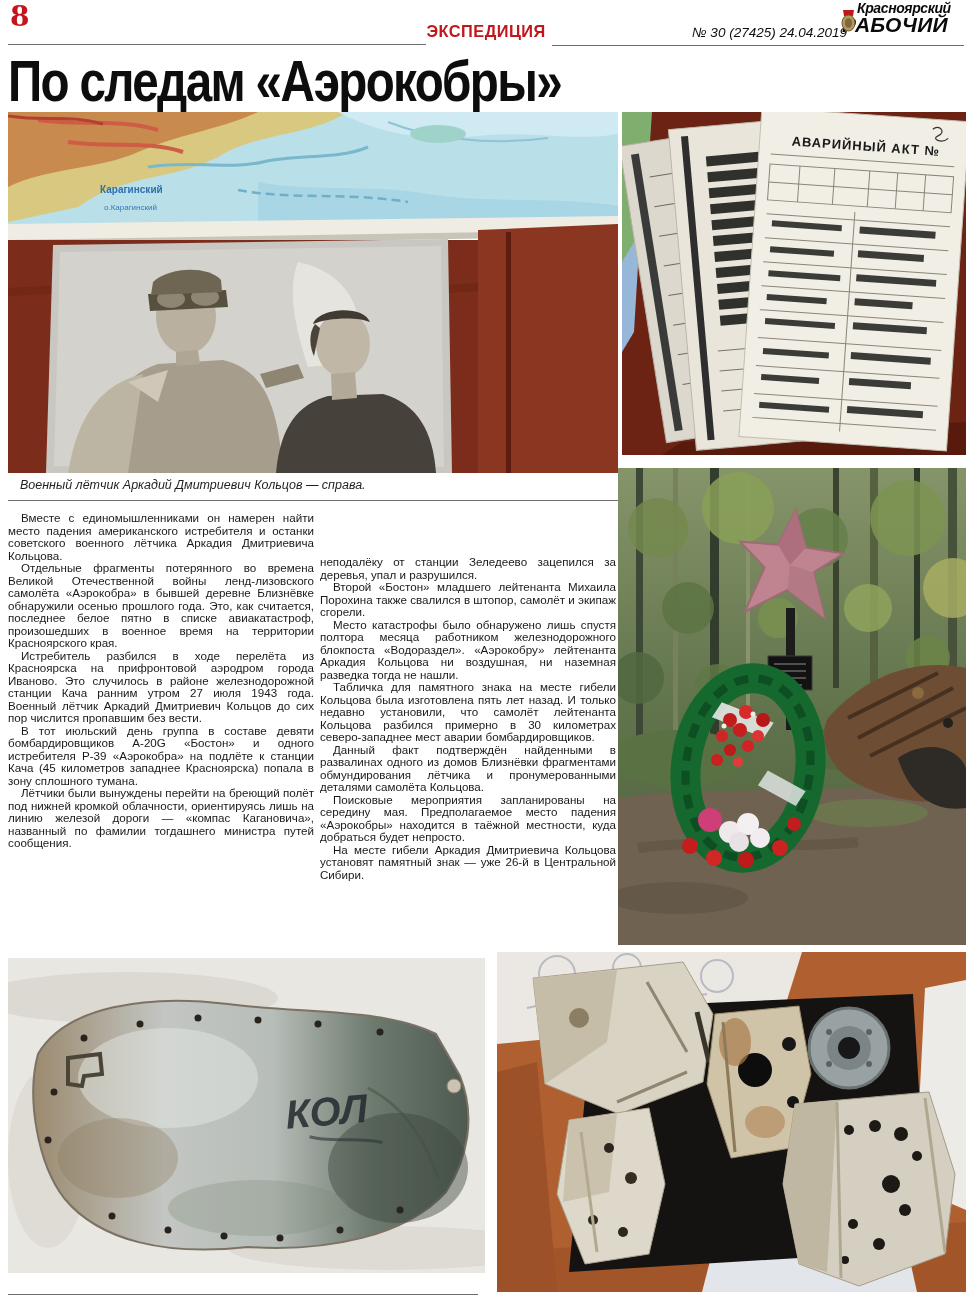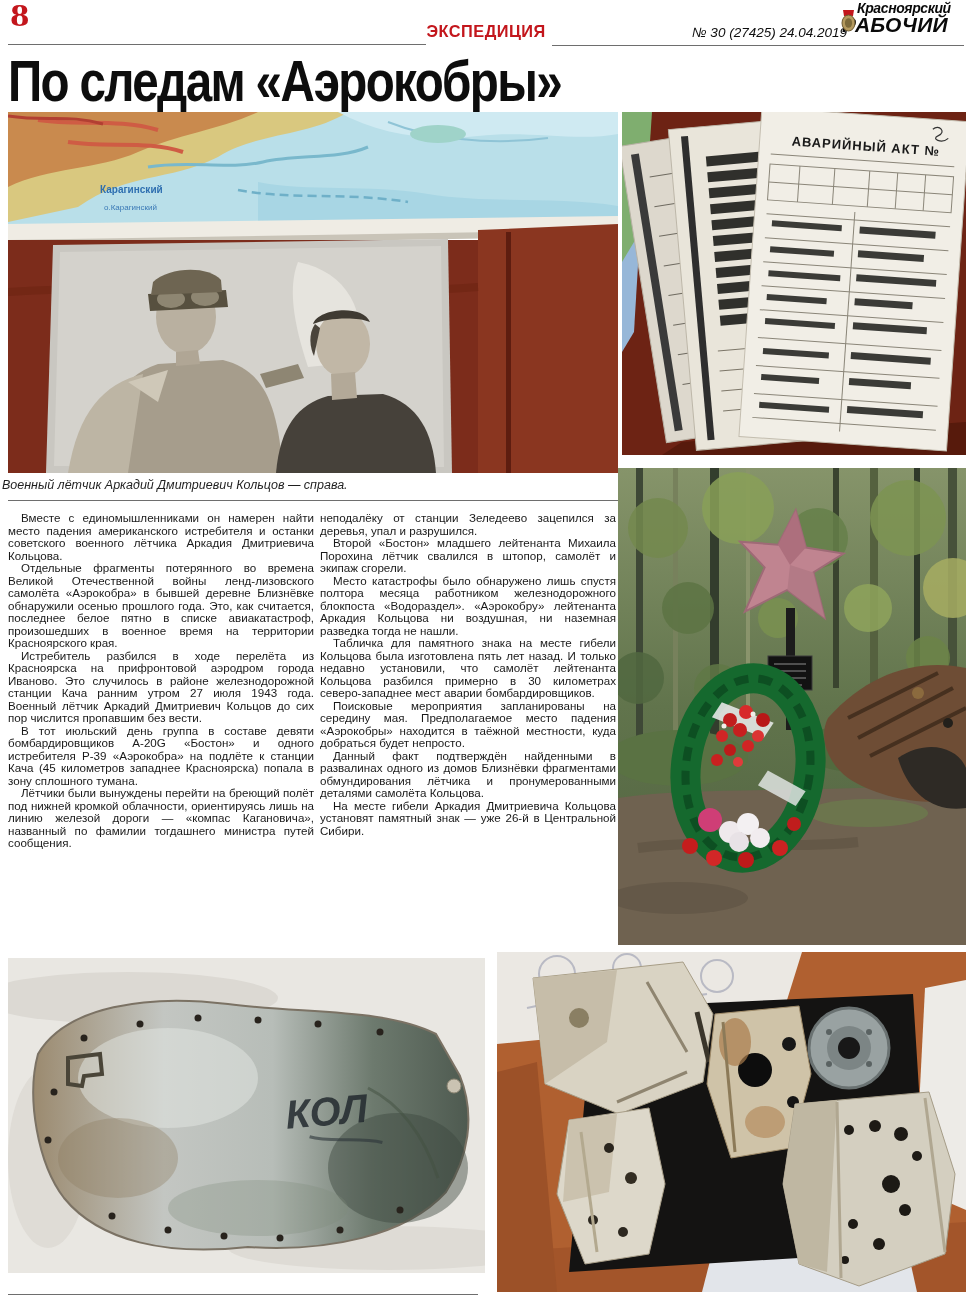--- a/index.html
+++ b/index.html
@@ -20,28 +20,28 @@
   .mast-line1{font-size:14px;font-weight:bold;font-style:italic;letter-spacing:-.4px;padding-left:15px;color:#0a0a0a;}
   .mast-line2{font-size:21px;font-weight:bold;font-style:italic;letter-spacing:.2px;margin-top:-1px;color:#0a0a0a;}
   
   .headline{left:8px;top:47px;font-size:58px;font-weight:bold;letter-spacing:-2px;color:#0d0d0d;
             transform:scaleX(.82);transform-origin:left top;white-space:nowrap;}
   
   figure{margin:0;padding:0;}
   .photo{display:block;}
   
   .caption{font-style:italic;font-size:12.5px;color:#1f1f1f;}
-  .cap1{left:2px;top:478px;width:600px;}
+  .cap1{left:20px;top:478px;width:600px;}
   .cap1-rule{left:8px;top:500px;width:630px;}
   .cap2{left:11px;top:1312px;width:470px;}
   .cap2-rule{left:8px;top:1294px;width:470px;}
   
   .col{position:absolute;top:512px;text-align:justify;font-size:11.6px;line-height:12.5px;color:#191919;}
   .col1{left:8px;width:306px;height:434px;overflow:hidden;}
-  .col2{left:320px;width:296px;height:440px;overflow:hidden;}
+  .col2{left:320px;width:296px;height:440px;overflow:hidden;margin-top:44px;}
   .col p{margin:0;text-indent:13px;}
   .col p.noind{text-indent:0;}
   .lead{font-size:13px;line-height:15.6px;font-weight:bold;font-style:italic;text-align:left;
         text-indent:0 !important;margin:0 0 9px 0 !important;color:#121212;}
 </style>
 </head>
 <body>
 
 <div class="abs page-num">8</div>
 
@@ -326,25 +326,25 @@
   <p>Вместе с единомышленниками он намерен найти место падения американского истребителя и останки советского военного лётчика Аркадия Дмитриевича Кольцова.</p>
   <p>Отдельные фрагменты потерянного во времена Великой Отечественной войны ленд-лизовского самолёта «Аэрокобра» в бывшей деревне Близнёвке обнаружили осенью прошлого года. Это, как считается, последнее белое пятно в списке авиакатастроф, произошедших в военное время на территории Красноярского края.</p>
   <p>Истребитель разбился в ходе перелёта из Красноярска на прифронтовой аэродром города Иваново. Это случилось в районе железнодорожной станции Кача ранним утром 27 июля 1943 года. Военный лётчик Аркадий Дмитриевич Кольцов до сих пор числится пропавшим без вести.</p>
   <p>В тот июльский день группа в составе девяти бомбардировщиков А-20G «Бостон» и одного истребителя Р-39 «Аэрокобра» на подлёте к станции Кача (45 километров западнее Красноярска) попала в зону сплошного тумана.</p>
   <p>Лётчики были вынуждены перейти на бреющий полёт под нижней кромкой облачности, ориентируясь лишь на линию железой дороги — «компас Кагановича», названный по фамилии тогдашнего министра путей сообщения.</p>
 
 </section>
 
 <section class="col col2">
   <p class="noind">неподалёку от станции Зеледеево зацепился за деревья, упал и разрушился.</p>
-  <p>Второй «Бостон» младшего лейтенанта Михаила Порохина лётчик свалился в штопор, самолёт и экипаж сгорели.</p>
+  <p>Второй «Бостон» младшего лейтенанта Михаила Порохина также свалился в штопор, самолёт и экипаж сгорели.</p>
   <p>Место катастрофы было обнаружено лишь спустя полтора месяца работником железнодорожного блокпоста «Водораздел». «Аэрокобру» лейтенанта Аркадия Кольцова ни воздушная, ни наземная разведка тогда не нашли.</p>
   <p>Табличка для памятного знака на месте гибели Кольцова была изготовлена пять лет назад. И только недавно установили, что самолёт лейтенанта Кольцова разбился примерно в 30 километрах северо-западнее мест аварии бомбардировщиков.</p>
+  <p>Данный факт подтверждён найденными в развалинах одного из домов Близнёвки фрагментами обмундирования лётчика и пронумерованными деталями самолёта Кольцова.</p>
   <p>Поисковые мероприятия запланированы на середину мая. Предполагаемое место падения «Аэрокобры» находится в таёжной местности, куда добраться будет непросто.</p>
-  <p>Данный факт подтверждён найденными в развалинах одного из домов Близнёвки фрагментами обмундирования лётчика и пронумерованными деталями самолёта Кольцова.</p>
   <p>На месте гибели Аркадия Дмитриевича Кольцова установят памятный знак — уже 26-й в Центральной Сибири.</p>
 
 </section>
 
 <figure class="abs" style="left:8px;top:958px;">
   <svg class="photo" width="477" height="315" viewBox="0 0 477 315">
     <defs>
       <linearGradient id="plate" x1="0" y1="0" x2="1" y2="0">
         <stop offset="0" stop-color="#9b8a6f"></stop>
           <stop offset=".3" stop-color="#c3c6c2"></stop>

